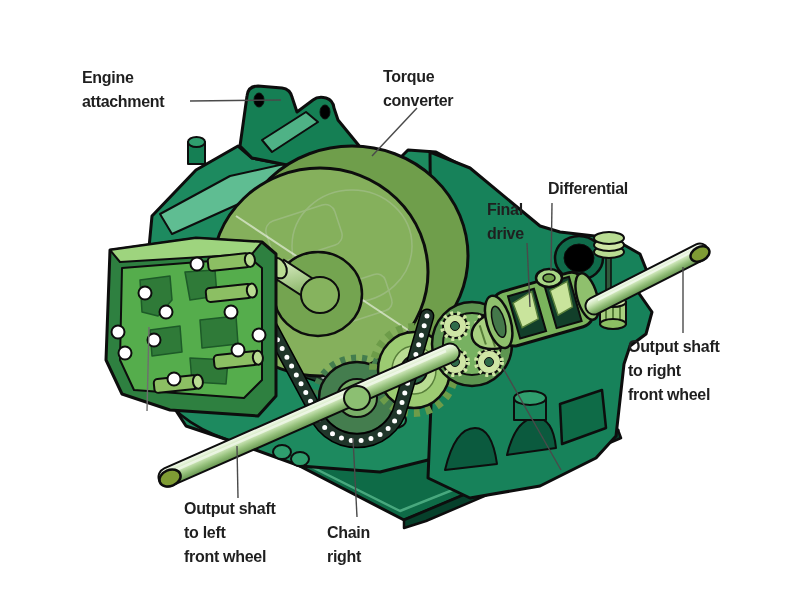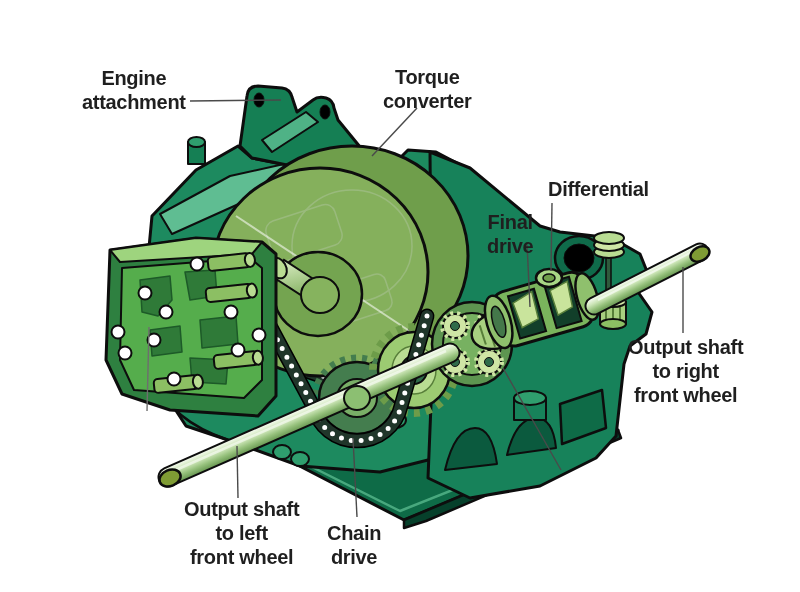--- a/index.html
+++ b/index.html
@@ -1,20 +1,20 @@
 <!DOCTYPE html>
 <html><head>
 <meta charset="utf-8">
 <style>
   html,body{margin:0;padding:0;background:#fff;}
   .stage{position:relative;width:800px;height:592px;background:#ffffff;overflow:hidden;
          font-family:"Liberation Sans","DejaVu Sans",sans-serif;}
   .stage svg{position:absolute;left:0;top:0;}
-  .lbl{position:absolute;font-size:20px;line-height:24px;font-weight:700;
-       color:#1f1f1f;white-space:pre-line;letter-spacing:-0.3px;text-align:center;}
+  .lbl{position:absolute;font-size:16px;line-height:24px;font-weight:700;
+       color:#1f1f1f;white-space:pre-line;letter-spacing:-0.3px;}
 </style>
 </head>
 <body>
 
 <div class="stage">
 
 <svg width="800" height="592" viewBox="0 0 800 592">
   <defs>
     <linearGradient id="gradL" gradientUnits="userSpaceOnUse" x1="306.6" y1="406.8" x2="313.4" y2="422.4">
       <stop offset="0" stop-color="#f4faee"></stop>
@@ -264,24 +264,24 @@
     <line x1="237" y1="446" x2="238" y2="498"></line>
     <line x1="149" y1="327" x2="147" y2="411" stroke="#6e6e6e"></line>
   </g>
 </svg>
 
 <div class="lbl" style="left:82px;top:66px">Engine
 attachment</div>
 <div class="lbl" style="left:383px;top:65px">Torque
 converter</div>
 <div class="lbl" style="left:548px;top:177px">Differential</div>
-<div class="lbl" style="left:487px;top:210px">Final
+<div class="lbl" style="left:487px;top:198px">Final
 drive</div>
 <div class="lbl" style="left:628px;top:335px">Output shaft
 to right
 front wheel</div>
 <div class="lbl" style="left:327px;top:521px">Chain
-drive</div>
+right</div>
 <div class="lbl" style="left:184px;top:497px">Output shaft
 to left
 front wheel</div>
 
 </div>
 
 </body></html>

